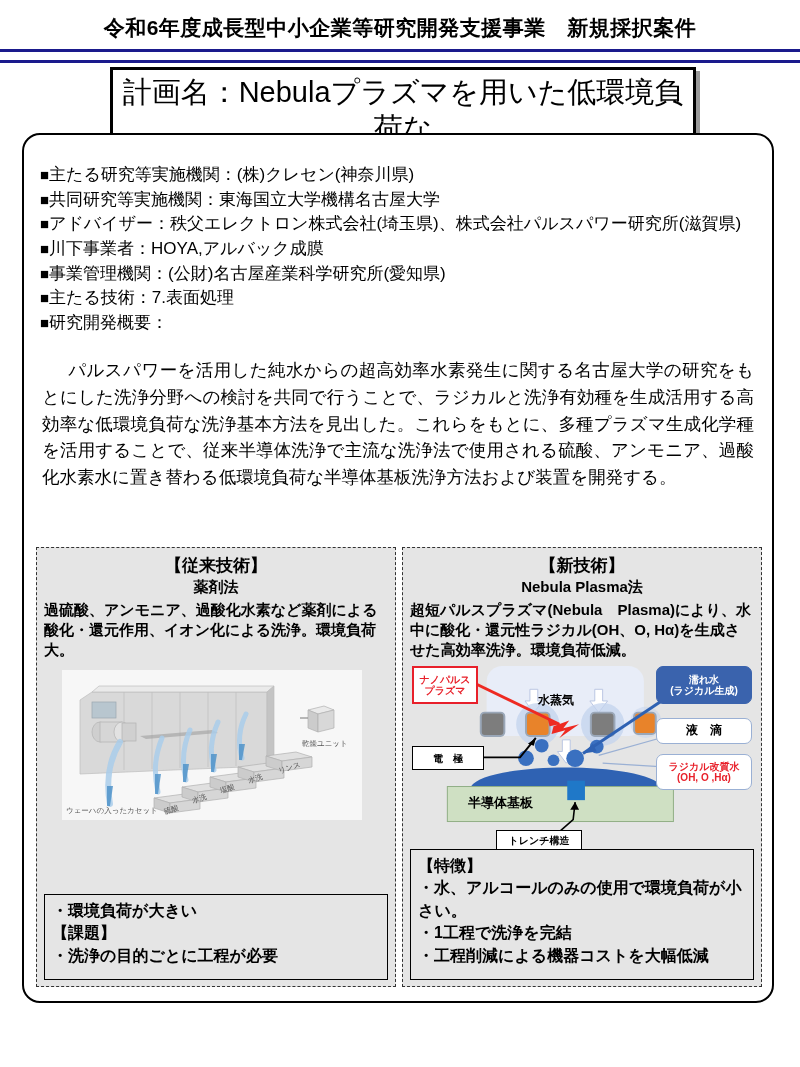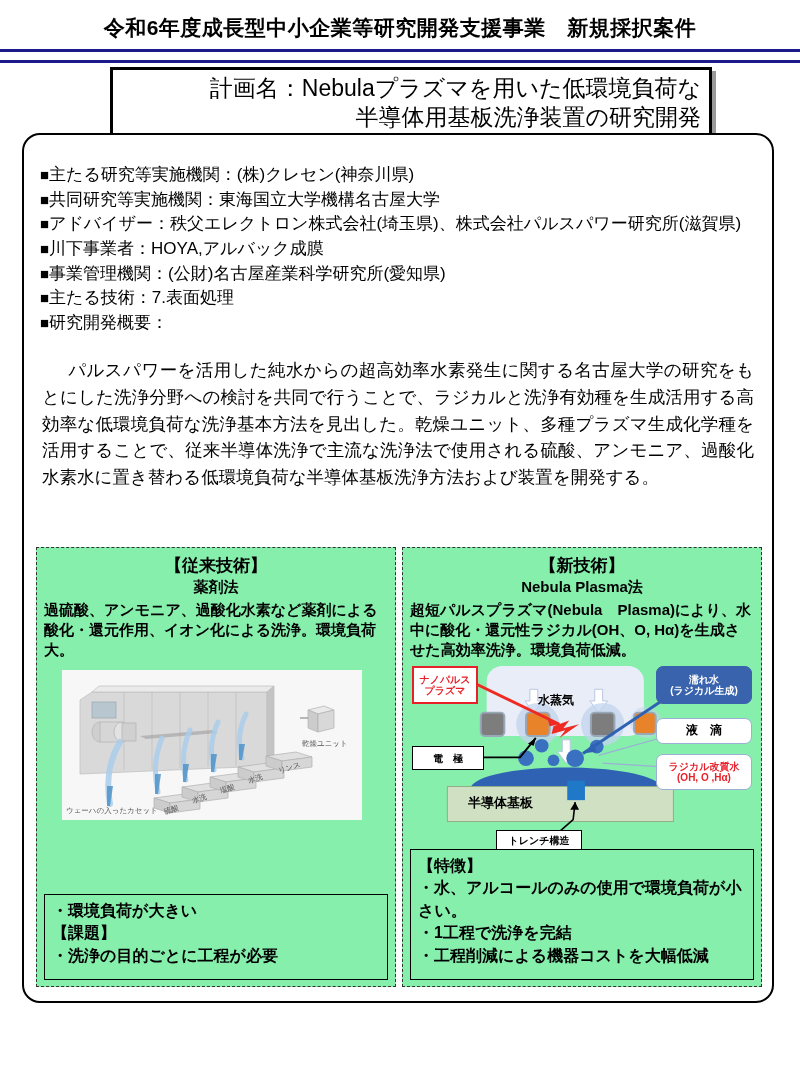--- a/index.html
+++ b/index.html
@@ -16,22 +16,22 @@
   .divider{
     margin-top:7px;width:100%;height:8px;
     border-top:3px solid #1a1a8c;border-bottom:3px solid #1a1a8c;
     background:#fff;
   }
   .title-wrap{position:relative;height:78px;}
   .title-box{
     position:absolute;left:110px;top:4px;width:580px;
     border:3px solid #000;background:#fff;
     box-shadow:4px 4px 0 #9a9a9a;
-    text-align:right;padding:4px 8px 7px;
-    font-size:23px;line-height:1.25;font-weight:normal;
+    text-align:center;padding:4px 0 7px;
+    font-size:29px;line-height:1.25;font-weight:normal;
   }
   
   .frame{
     position:absolute;left:22px;top:133px;width:752px;height:870px;
     border:2px solid #000;border-radius:18px;background:#fff;
     box-sizing:border-box;
   }
   
   .info{padding:12px 16px 0 16px;}
   .info li{
@@ -43,21 +43,21 @@
     font-size:17.5px;line-height:1.52;text-align:justify;
     padding:6px 18px 0 18px;text-indent:1.5em;
   }
   
   .panels{
     position:absolute;left:12px;top:412px;width:726px;height:440px;
     display:flex;gap:6px;
   }
   .panel{
     flex:1;border:1px dashed #333;box-sizing:border-box;
-    display:flex;flex-direction:column;padding:6px 7px;background:#86efac;
+    display:flex;flex-direction:column;padding:6px 7px;background:#e5e5e5;
   }
   .panel-title{text-align:center;font-size:17px;font-weight:bold;}
   .panel-sub{text-align:center;font-size:15px;font-weight:bold;margin-top:1px;}
   .panel-desc{font-size:15px;font-weight:bold;line-height:1.34;margin-top:3px;}
   .fig{flex:1;position:relative;margin-top:4px;}
   .bullets{
     border:1px solid #000;padding:5px 7px 12px;font-size:16px;
     font-weight:bold;line-height:1.4;min-height:72px;box-sizing:border-box;
   }
   .bullets .bt{display:block;}
@@ -109,21 +109,21 @@
       <span class="sq">■</span><span>事業管理機関：</span><span>(公財)名古屋産業科学研究所(愛知県)</span>
     </li>
     <li>
       <span class="sq">■</span><span>主たる技術：</span><span>7.表面処理</span>
     </li>
     <li>
       <span class="sq">■</span><span>研究開発概要：</span>
     </li>
   </ul>
 
-  <div class="overview">パルスパワーを活用した純水からの超高効率水素発生に関する名古屋大学の研究をもとにした洗浄分野への検討を共同で行うことで、ラジカルと洗浄有効種を生成活用する高効率な低環境負荷な洗浄基本方法を見出した。乾燥ユニット、多種プラズマ生成化学種を活用することで、従来半導体洗浄で主流な洗浄法で使用される硫酸、アンモニア、過酸化水素水に置き替わる低環境負荷な半導体基板洗浄方法および装置を開発する。</div>
+  <div class="overview">パルスパワーを活用した純水からの超高効率水素発生に関する名古屋大学の研究をもとにした洗浄分野への検討を共同で行うことで、ラジカルと洗浄有効種を生成活用する高効率な低環境負荷な洗浄基本方法を見出した。これらをもとに、多種プラズマ生成化学種を活用することで、従来半導体洗浄で主流な洗浄法で使用される硫酸、アンモニア、過酸化水素水に置き替わる低環境負荷な半導体基板洗浄方法および装置を開発する。</div>
 
   <div class="panels">
 
     <div class="panel">
       <div class="panel-title">【従来技術】</div>
       <div class="panel-sub">薬剤法</div>
       <div class="panel-desc">過硫酸、アンモニア、過酸化水素など薬剤による酸化・還元作用、イオン化による洗浄。環境負荷大。</div>
 
       <div class="fig">
         <svg class="bench" viewBox="0 0 300 150">

